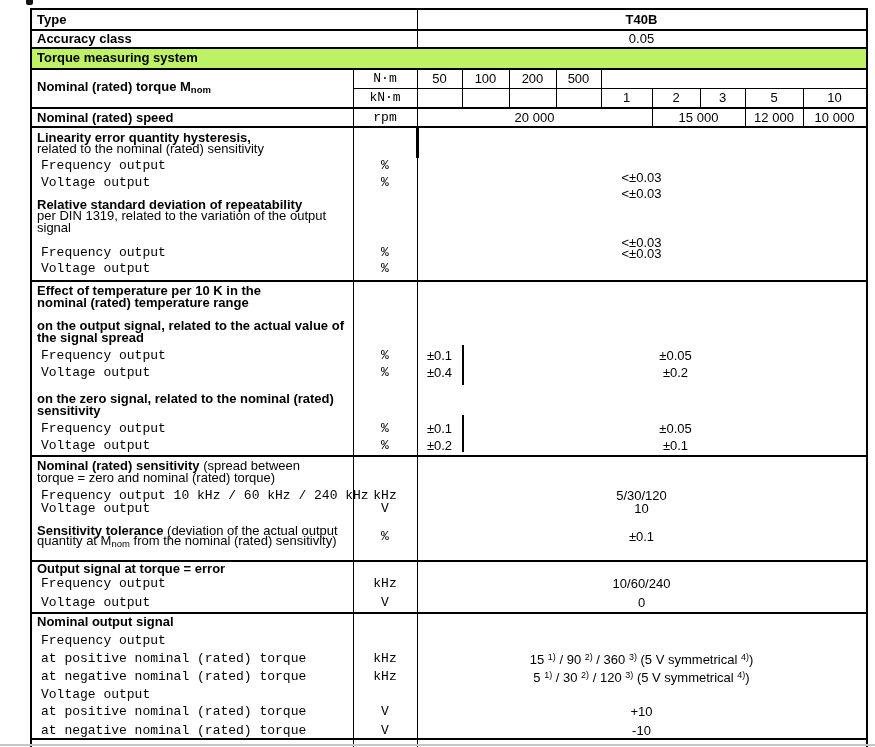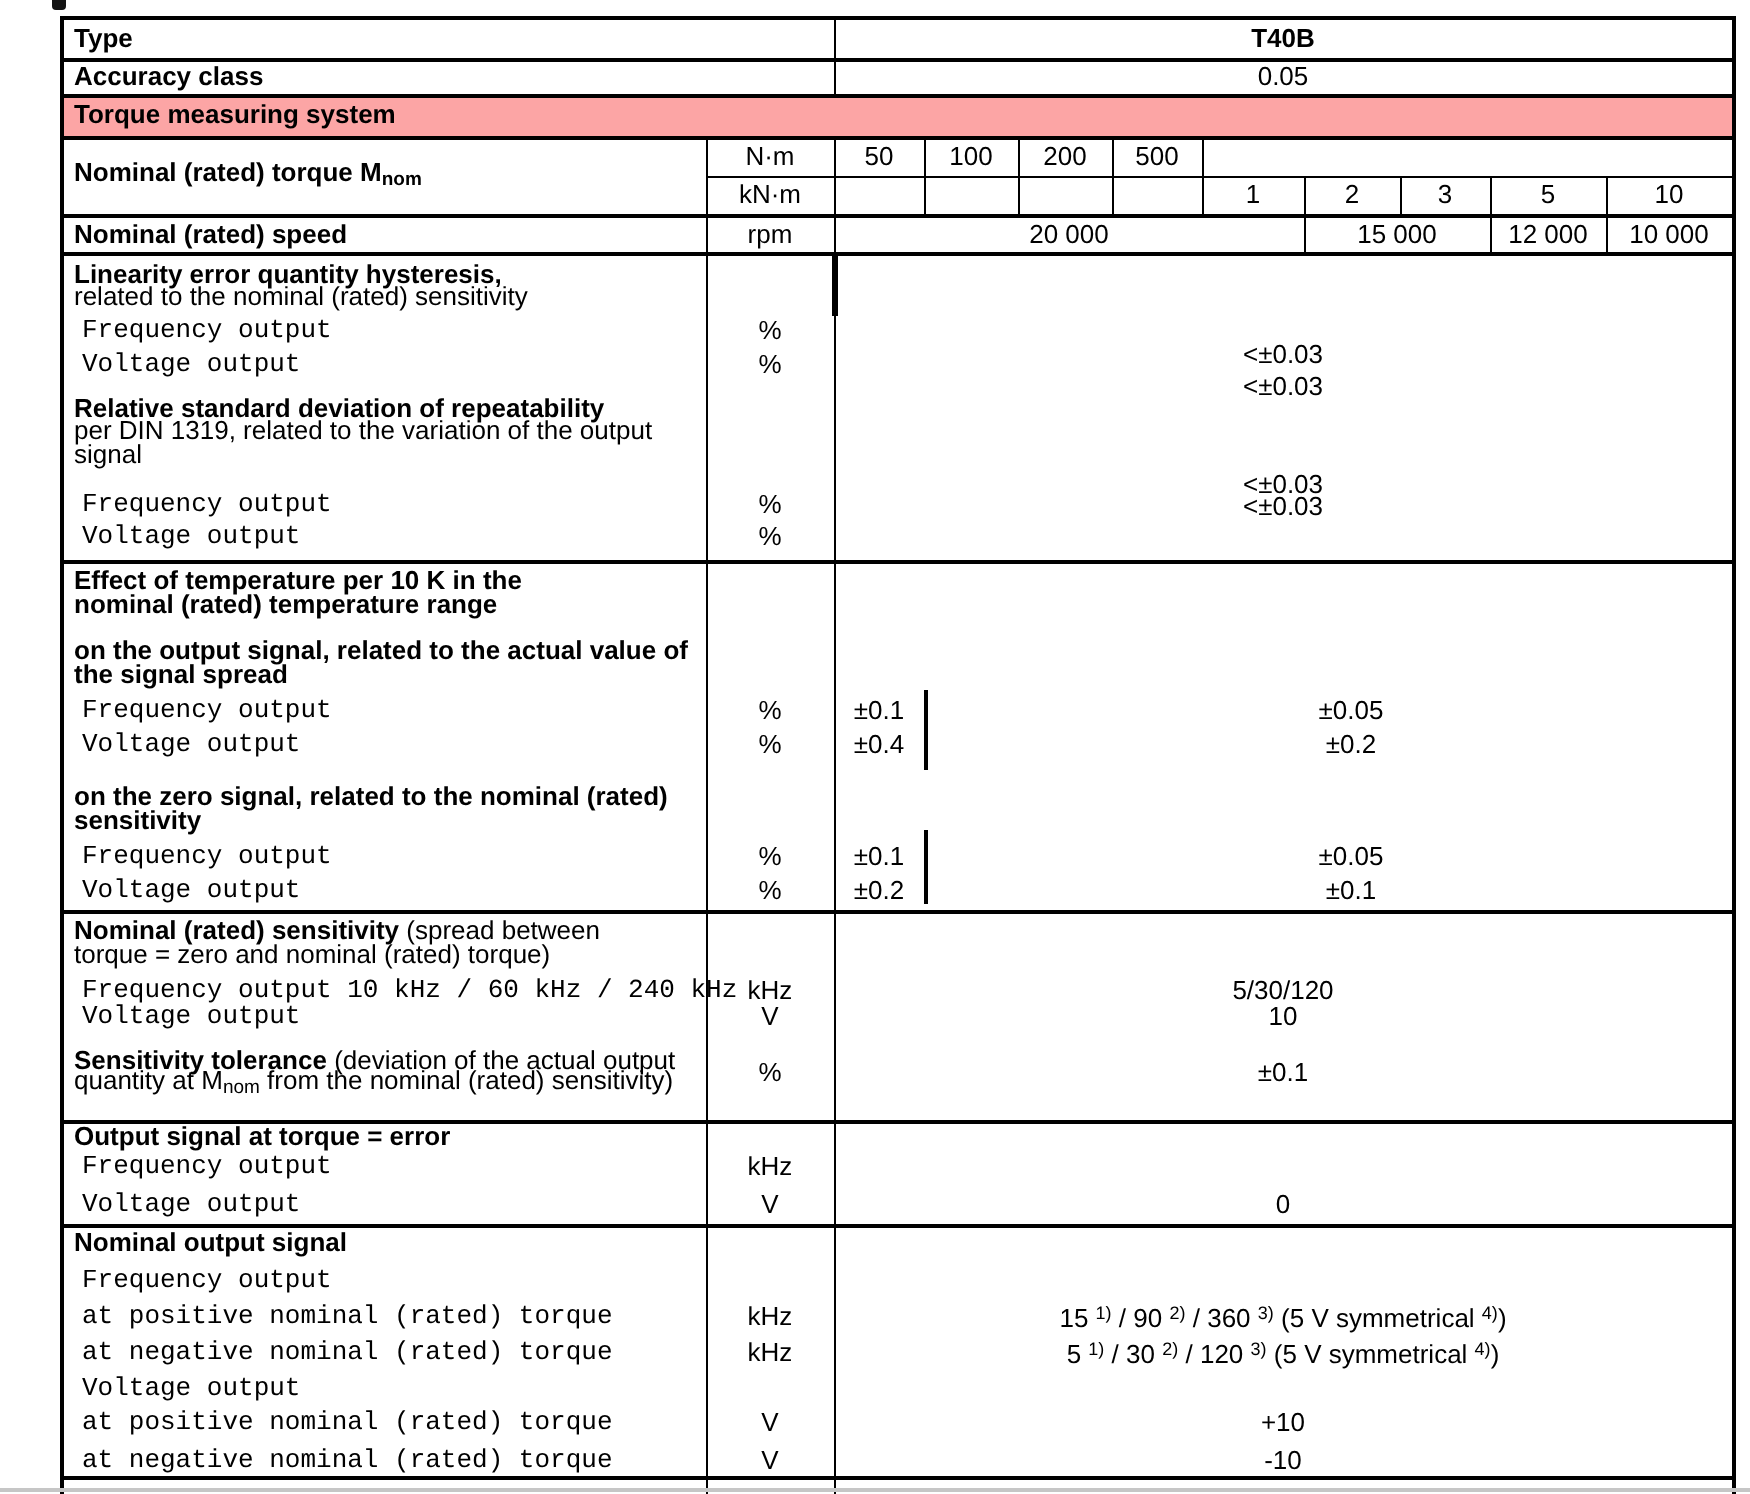--- a/index.html
+++ b/index.html
@@ -11,28 +11,28 @@
   .hline { position:absolute; left:0; width:834px; height:2px; background:#000; }
   .hline.thin { height:1px; }
   .vline { position:absolute; width:1px; background:#000; }
   .vline.thick { width:3px; }
   .sec { position:absolute; left:0; width:834px; }
   .t { position:absolute; white-space:nowrap; font-size:13px; line-height:13px;
        transform:translateY(-50%); }
   .b { font-weight:bold; }
   .lbl { left:5px; }
   .lbl2 { left:9px;font-family:Liberation Mono, monospace; }
-  .unit { left:321px; width:64px; text-align:center; }
+  .unit { left:321px; width:64px; text-align:center;font-family:Liberation Mono, monospace; }
   .vmain { left:385px; width:449px; text-align:center; }
   .vtempmain { left:430px; width:404px; text-align:center;padding-left:23px; }
   .vcol1 { left:385px; width:45px; text-align:center; }
   .cell { text-align:center; }
   .supx { font-size:9px; vertical-align:4px; }
   .subx { font-size:9.5px; vertical-align:-2px; }
-  #band-row { background:#fca5a5; }
+  #band-row { background:#bef264; }
   #top-artifact { position:absolute; left:26px; top:0; width:7px; height:5px;
                   background:#141414; border-radius:0 0 2px 2px; }
   #bottom-gray-line { position:absolute; left:0; top:744px; width:875px; height:2px;
                       background:#c6c6c6; }
 </style>
 </head>
 <body>
 
 <div id="canvas">
 
@@ -175,20 +175,21 @@
       <div class="t unit" style="top:79px">%</div>
       <div class="t vmain" style="top:79px">±0.1</div>
     </div>
 
     <div class="sec" style="top:552px; height:50px">
       <div class="vline" style="left:321px; top:0; height:50px"></div>
       <div class="vline" style="left:385px; top:0; height:50px"></div>
       <div class="t b lbl" style="top:6px">Output signal at torque = error</div>
       <div class="t lbl2" style="top:21px">Frequency output</div>
       <div class="t unit" style="top:21px">kHz</div>
+      <div class="t vmain" style="top:21px">10/60/240</div>
       <div class="t lbl2" style="top:40px">Voltage output</div>
       <div class="t unit" style="top:40px">V</div>
       <div class="t vmain" style="top:40px">0</div>
     </div>
 
     <div class="sec" style="top:604px; height:124px">
       <div class="vline" style="left:321px; top:0; height:124px"></div>
       <div class="vline" style="left:385px; top:0; height:124px"></div>
       <div class="t b lbl" style="top:7px">Nominal output signal</div>
       <div class="t lbl2" style="top:26px">Frequency output</div>

